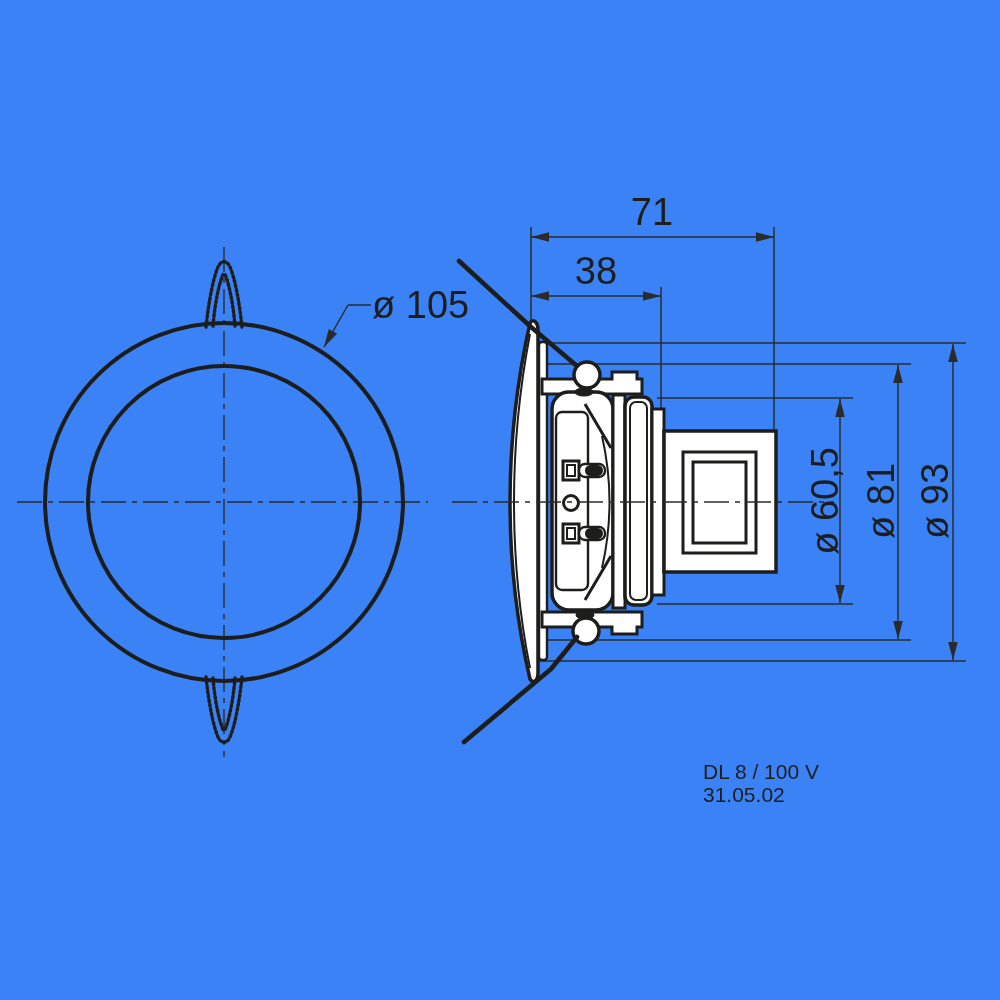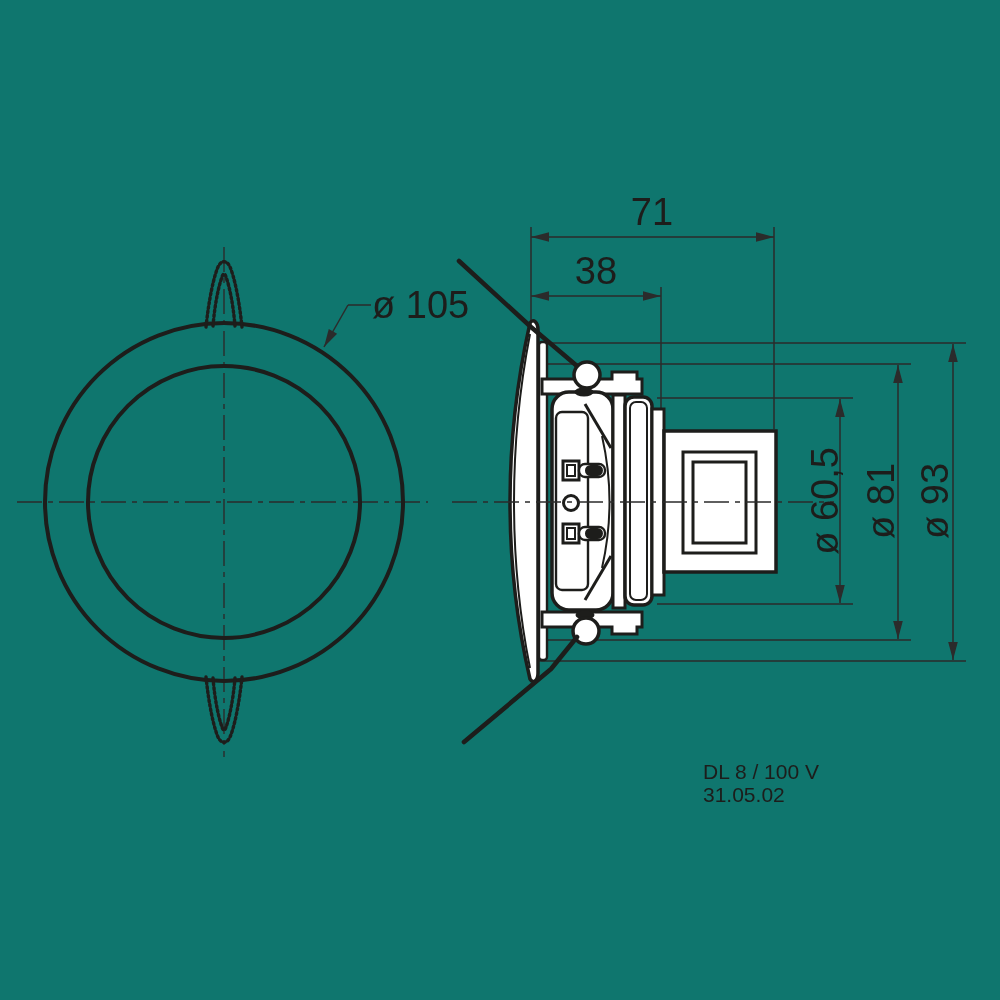--- a/index.html
+++ b/index.html
@@ -7,21 +7,21 @@
     padding: 0;
     width: 1000px;
     height: 1000px;
     background: #ffffff;
     font-family: "Liberation Sans", sans-serif;
   }
   .stage {
     position: relative;
     width: 1000px;
     height: 1000px;
-    background: #0f766e;
+    background: #3b82f6;
     overflow: hidden;
   }
   svg { display: block; }
   
   .outline      { fill: none; stroke: #1d1d1b; stroke-width: 4; }
   .outline-med  { fill: none; stroke: #1d1d1b; stroke-width: 3; }
   .outline-thin { fill: none; stroke: #1d1d1b; stroke-width: 2; }
   .part         { fill: #ffffff; stroke: #1d1d1b; stroke-width: 3.5; }
   .part-med     { fill: #ffffff; stroke: #1d1d1b; stroke-width: 3; }
   .part-thin    { fill: #ffffff; stroke: #1d1d1b; stroke-width: 2.4; }

